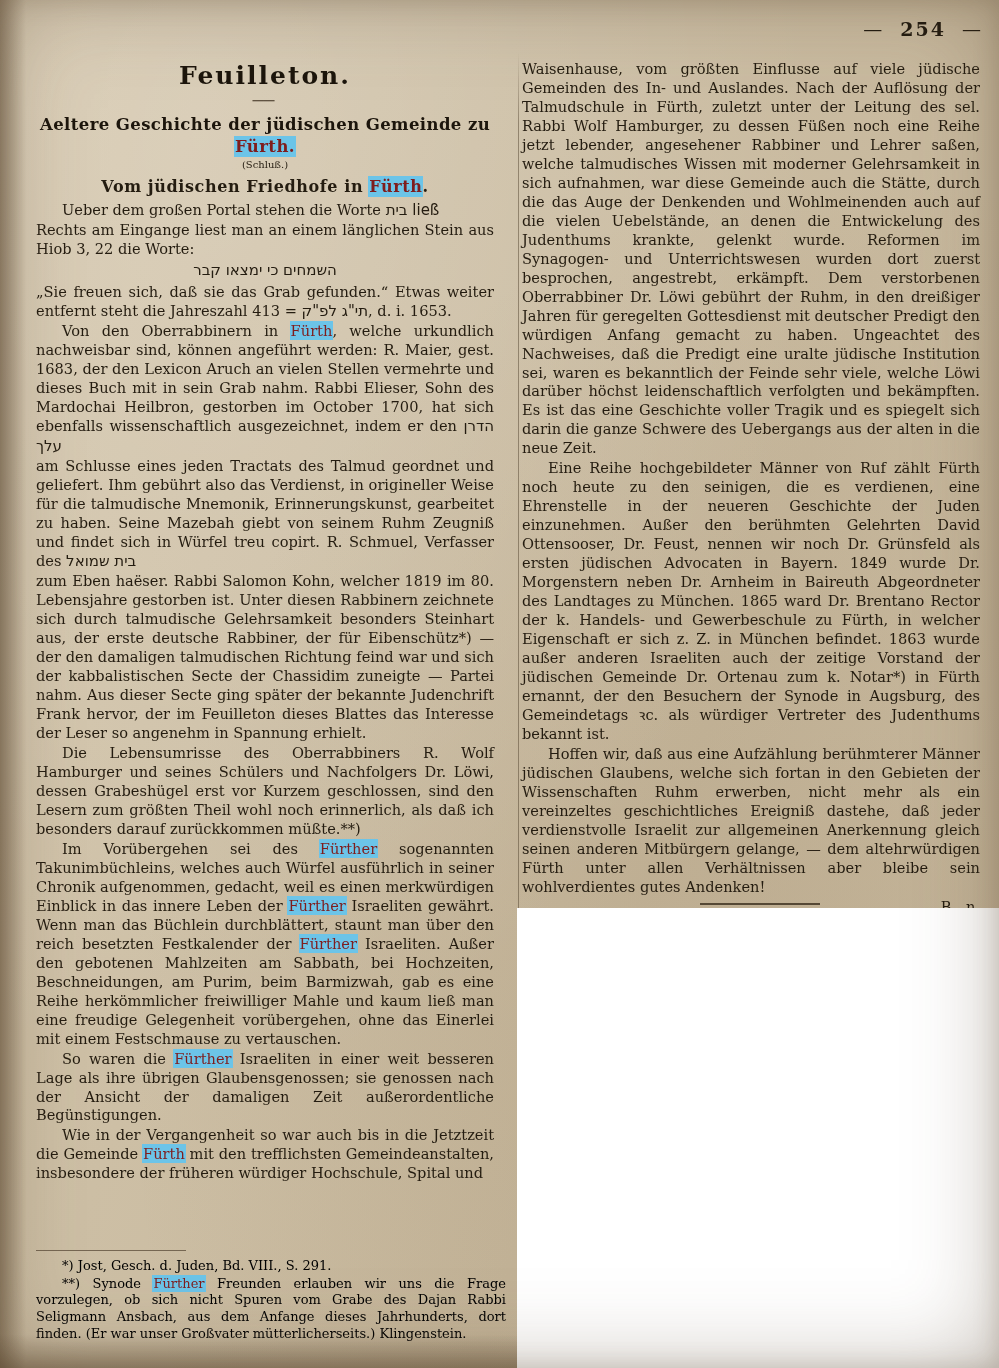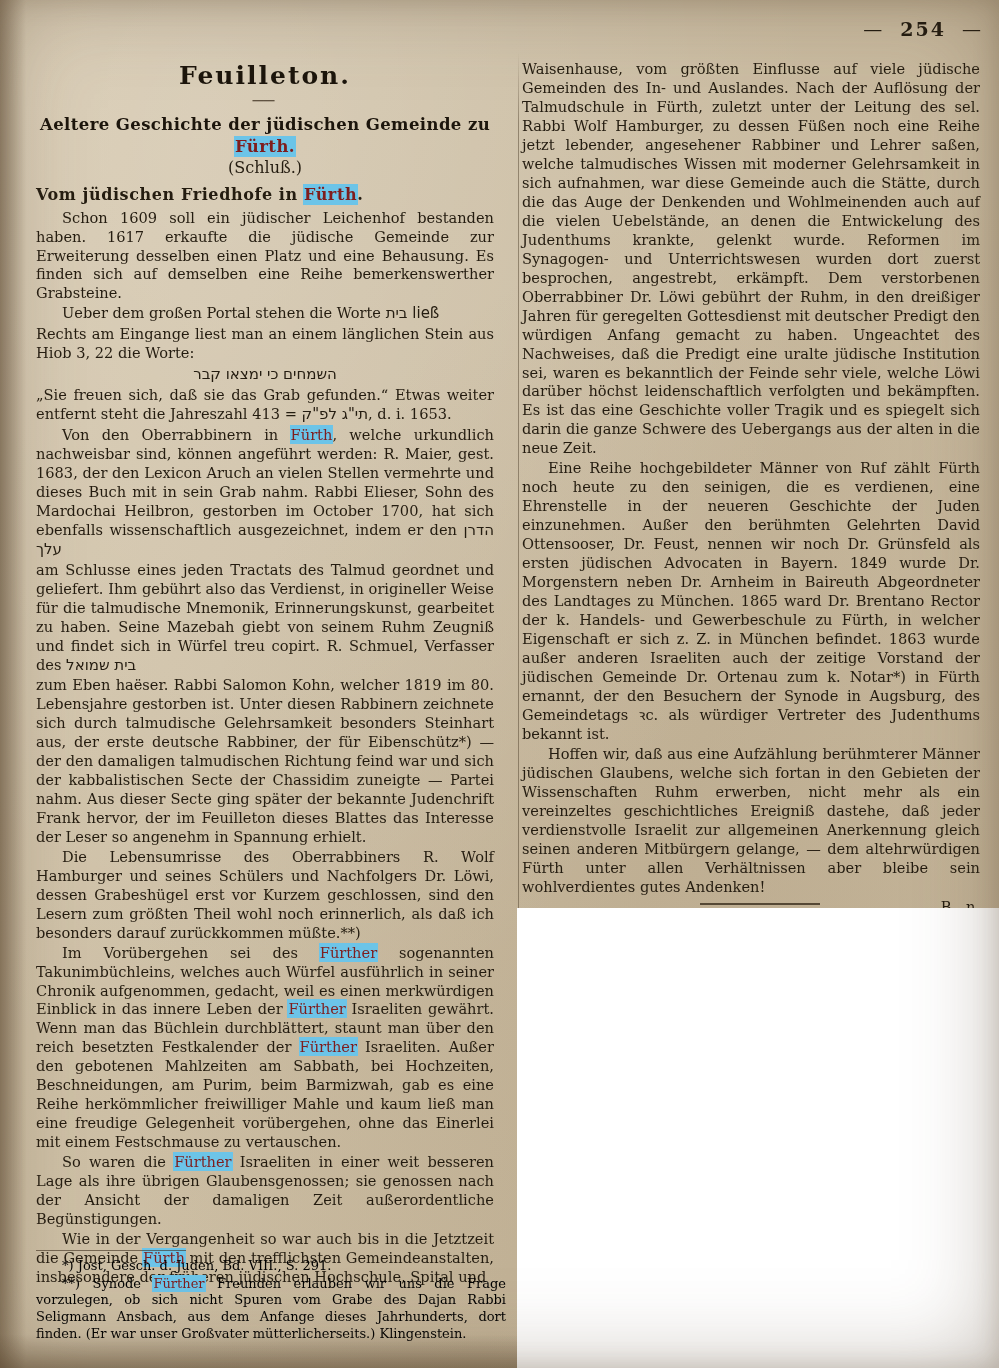--- a/index.html
+++ b/index.html
@@ -76,26 +76,26 @@
   h2.subtitle{
     font-size:16.5px;
     text-align:center;
     margin:2px 0 1px 0;
     font-weight:bold;
     letter-spacing:0.4px;
     color:#1c150c;
   }
   .schluss{
     text-align:center;
-    font-size:16px;
+    font-size:10px;
     margin:0 0 6px 0;
   }
   h3.section{
     font-size:16px;
-    text-align:left;
+    text-align:center;
     font-weight:bold;
     margin:4px 0 3px 0;
     letter-spacing:0.6px;
   }
   p{margin:0 0 1px 0;text-indent:26px;}
   p.noind{text-indent:0;}
   .centerline{text-align:center;text-indent:0;margin:2px 0;}
   .hl{
     background:#6cc4e8;
     box-shadow:0 0 0 1px #6cc4e8;
@@ -162,21 +162,20 @@
 
     <h2 class="subtitle">
       <span>Aeltere Geschichte der jüdischen Gemeinde zu </span><span class="hl">Fürth.</span>
     </h2>
     <div class="schluss">(Schluß.)</div>
 
     <h3 class="section">
       <span>Vom jüdischen Friedhofe in </span><span class="hl">Fürth</span><span>.</span>
     </h3>
 
-    <p>Schon 1609 soll ein jüdischer Leichenhof bestanden haben. 1617 erkaufte die jüdische Gemeinde zur Erweiterung desselben einen Platz und eine Behausung. Es finden sich auf demselben eine Reihe bemerkenswerther Grabsteine.</p>
 
     <p>
       <span>Ueber dem großen Portal stehen die Worte</span>
       <span class="heb">בית ließ</span>
     </p>
 
     <p class="noind">Rechts am Eingange liest man an einem länglichen Stein aus Hiob 3, 22 die Worte:</p>
 
     <p class="centerline heb">השמחים כי ימצאו קבר</p>
 
@@ -201,21 +200,21 @@
 
     <p>
       <span>Im Vorübergehen sei des </span><span class="hl">Fürther</span><span> sogenannten Takunimbüchleins, welches auch Würfel ausführlich in seiner Chronik aufgenommen, gedacht, weil es einen merkwürdigen Einblick in das innere Leben der </span><span class="hl">Fürther</span><span> Israeliten gewährt. Wenn man das Büchlein durchblättert, staunt man über den reich besetzten Festkalender der </span><span class="hl">Fürther</span><span> Israeliten. Außer den gebotenen Mahlzeiten am Sabbath, bei Hochzeiten, Beschneidungen, am Purim, beim Barmizwah, gab es eine Reihe herkömmlicher freiwilliger Mahle und kaum ließ man eine freudige Gelegenheit vorübergehen, ohne das Einerlei mit einem Festschmause zu vertauschen.</span>
     </p>
 
     <p>
       <span>So waren die </span><span class="hl">Fürther</span><span> Israeliten in einer weit besseren Lage als ihre übrigen Glaubensgenossen; sie genossen nach der Ansicht der damaligen Zeit außerordentliche Begünstigungen.</span>
     </p>
 
     <p>
-      <span>Wie in der Vergangenheit so war auch bis in die Jetztzeit die Gemeinde </span><span class="hl">Fürth</span><span> mit den trefflichsten Gemeindeanstalten, insbesondere der früheren jüdischen Hochschule, Spital und</span>
+      <span>Wie in der Vergangenheit so war auch bis in die Jetztzeit die Gemeinde </span><span class="hl">Fürth</span><span> mit den trefflichsten Gemeindeanstalten, insbesondere der früheren würdiger Hochschule, Spital und</span>
     </p>
 
   </div>
 
   <div class="col col-right">
     <p class="noind">Waisenhause, vom größten Einflusse auf viele jüdische Gemeinden des In- und Auslandes. Nach der Auflösung der Talmudschule in Fürth, zuletzt unter der Leitung des sel. Rabbi Wolf Hamburger, zu dessen Füßen noch eine Reihe jetzt lebender, angesehener Rabbiner und Lehrer saßen, welche talmudisches Wissen mit moderner Gelehrsamkeit in sich aufnahmen, war diese Gemeinde auch die Stätte, durch die das Auge der Denkenden und Wohlmeinenden auch auf die vielen Uebelstände, an denen die Entwickelung des Judenthums krankte, gelenkt wurde. Reformen im Synagogen- und Unterrichtswesen wurden dort zuerst besprochen, angestrebt, erkämpft. Dem verstorbenen Oberrabbiner Dr. Löwi gebührt der Ruhm, in den dreißiger Jahren für geregelten Gottesdienst mit deutscher Predigt den würdigen Anfang gemacht zu haben. Ungeachtet des Nachweises, daß die Predigt eine uralte jüdische Institution sei, waren es bekanntlich der Feinde sehr viele, welche Löwi darüber höchst leidenschaftlich verfolgten und bekämpften. Es ist das eine Geschichte voller Tragik und es spiegelt sich darin die ganze Schwere des Uebergangs aus der alten in die neue Zeit.</p>
     <p>Eine Reihe hochgebildeter Männer von Ruf zählt Fürth noch heute zu den seinigen, die es verdienen, eine Ehrenstelle in der neueren Geschichte der Juden einzunehmen. Außer den berühmten Gelehrten David Ottensooser, Dr. Feust, nennen wir noch Dr. Grünsfeld als ersten jüdischen Advocaten in Bayern. 1849 wurde Dr. Morgenstern neben Dr. Arnheim in Baireuth Abgeordneter des Landtages zu München. 1865 ward Dr. Brentano Rector der k. Handels- und Gewerbeschule zu Fürth, in welcher Eigenschaft er sich z. Z. in München befindet. 1863 wurde außer anderen Israeliten auch der zeitige Vorstand der jüdischen Gemeinde Dr. Ortenau zum k. Notar*) in Fürth ernannt, der den Besuchern der Synode in Augsburg, des Gemeindetags ꝛc. als würdiger Vertreter des Judenthums bekannt ist.</p>
     <p>Hoffen wir, daß aus eine Aufzählung berühmterer Männer jüdischen Glaubens, welche sich fortan in den Gebieten der Wissenschaften Ruhm erwerben, nicht mehr als ein vereinzeltes geschichtliches Ereigniß dastehe, daß jeder verdienstvolle Israelit zur allgemeinen Anerkennung gleich seinen anderen Mitbürgern gelange, — dem altehrwürdigen Fürth unter allen Verhältnissen aber bleibe sein wohlverdientes gutes Andenken!</p>
     <p class="sig noind">B—n.</p>
   </div>

